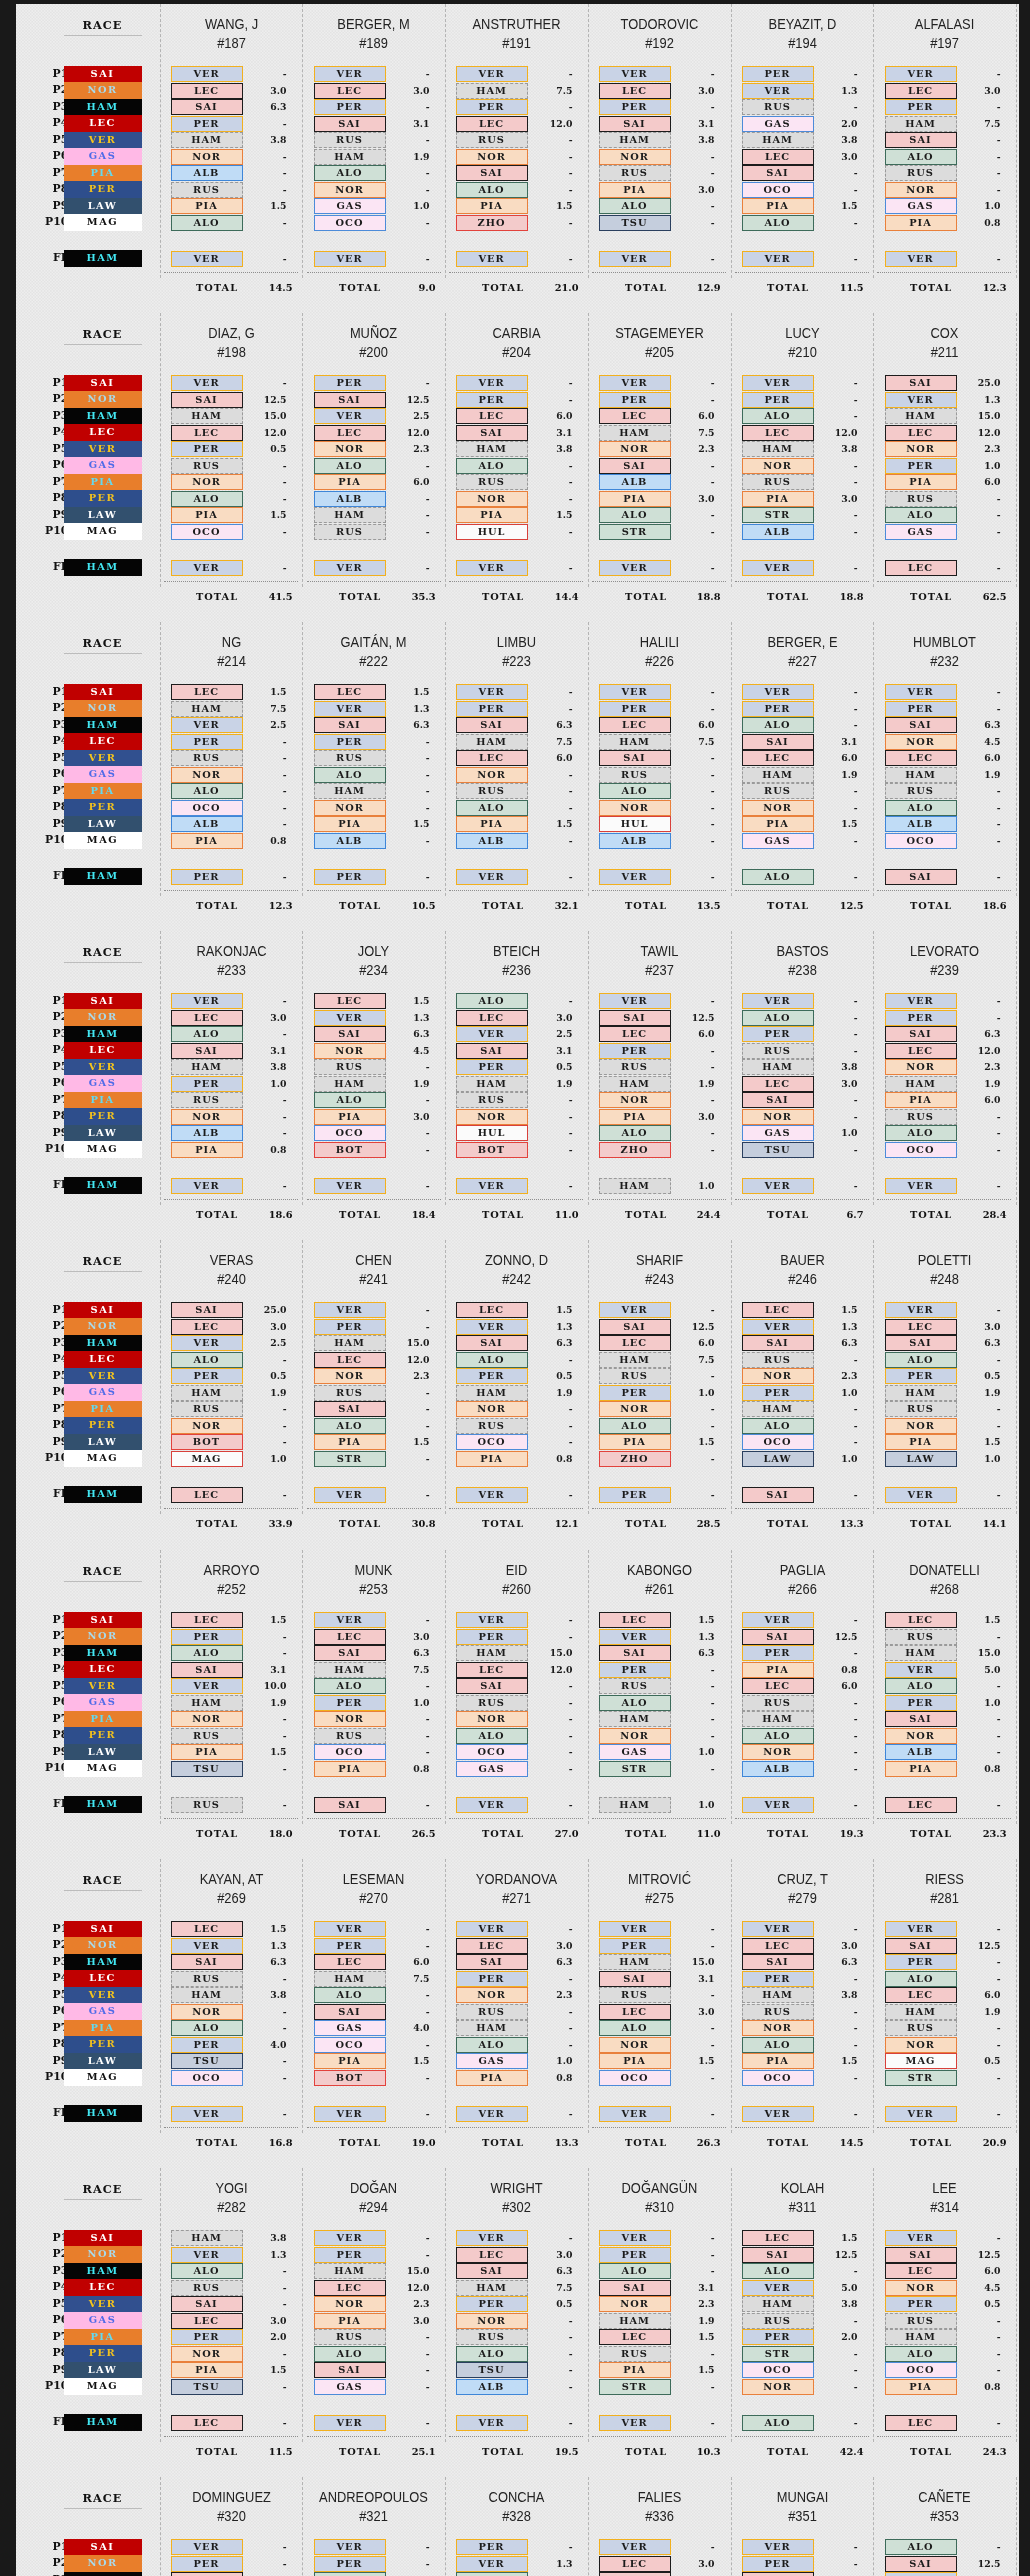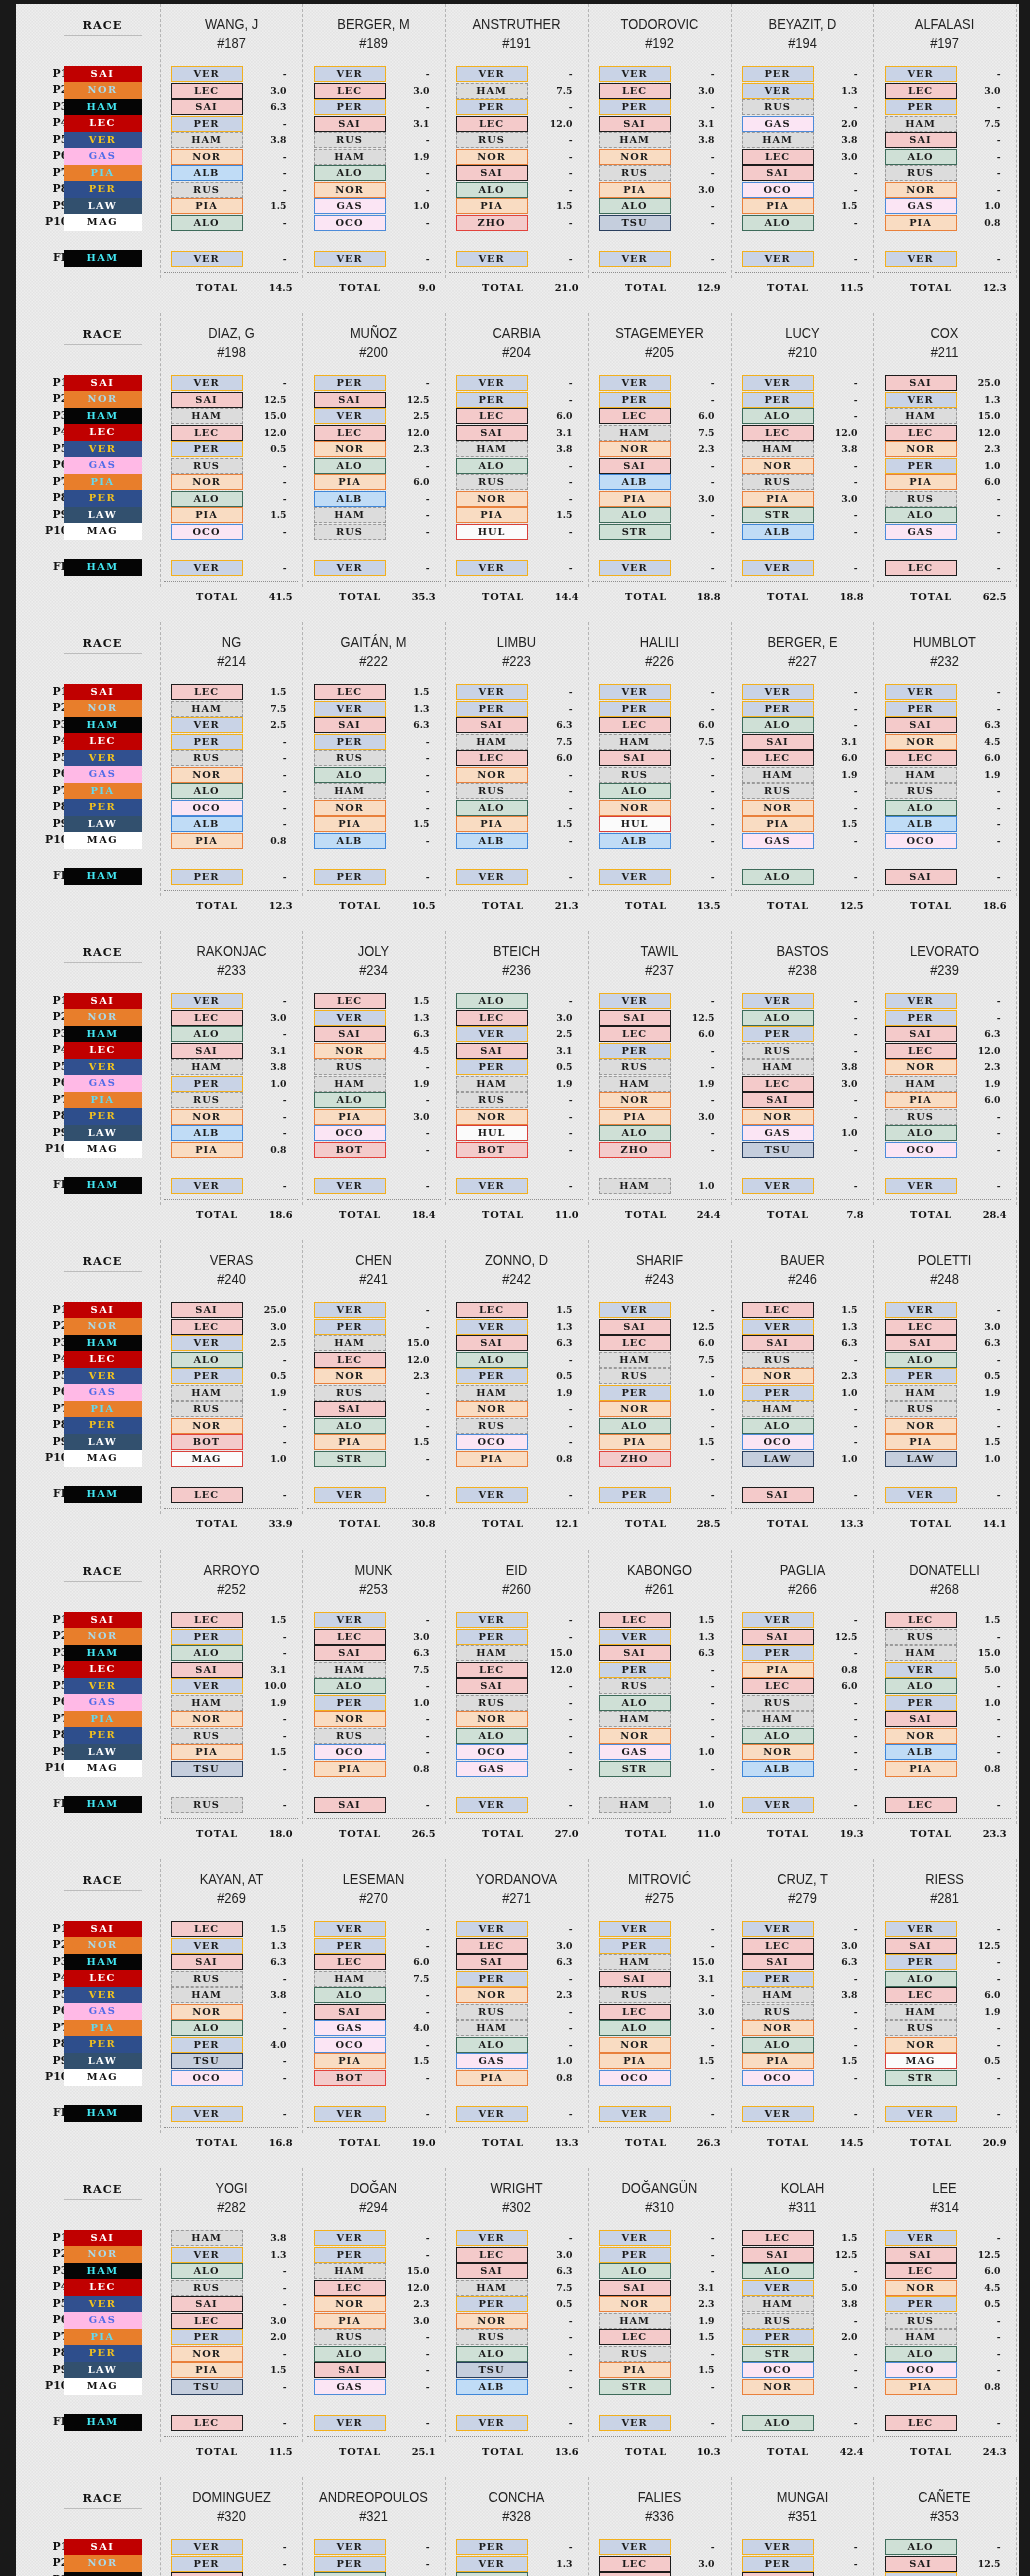--- a/index.html
+++ b/index.html
@@ -557,21 +557,21 @@
       <div class="chip" style="background: radial-gradient(rgba(30, 30, 80, 0.13) 0.5px, transparent 0.6px) rgb(207, 224, 214); border-color: rgb(61, 107, 90); border-style: solid; left: 440px; top: 178px;">ALO</div>
       <div class="pts" style="left: 512px; top: 178px;">-</div>
       <div class="chip" style="background: radial-gradient(rgba(30, 30, 80, 0.13) 0.5px, transparent 0.6px) rgb(249, 220, 194); border-color: rgb(233, 128, 59); border-style: solid; left: 440px; top: 194px;">PIA</div>
       <div class="pts" style="left: 512px; top: 194px;">1.5</div>
       <div class="chip" style="background: radial-gradient(rgba(30, 30, 80, 0.13) 0.5px, transparent 0.6px) rgb(192, 220, 246); border-color: rgb(62, 134, 216); border-style: solid; left: 440px; top: 211px;">ALB</div>
       <div class="pts" style="left: 512px; top: 211px;">-</div>
       <div class="chip" style="background: radial-gradient(rgba(30, 30, 80, 0.13) 0.5px, transparent 0.6px) rgb(201, 211, 230); border-color: rgb(242, 176, 29); border-style: solid; left: 440px; top: 247px;">VER</div>
       <div class="pts" style="left: 512px; top: 247px;">-</div>
       <div class="rule" style="left: 433px; top: 268px; width: 134px;"></div>
       <div class="total-l" style="left: 454px; top: 278px;">TOTAL</div>
-      <div class="total-v" style="left: 511px; top: 278px;">21.3</div>
+      <div class="total-v" style="left: 511px; top: 278px;">32.1</div>
       <div class="sec-name" style="left: 572px; top: 13.4px;">HALILI</div>
       <div class="sec-num" style="left: 572px; top: 32px;">#226</div>
       <div class="chip" style="background: radial-gradient(rgba(30, 30, 80, 0.13) 0.5px, transparent 0.6px) rgb(201, 211, 230); border-color: rgb(242, 176, 29); border-style: solid; left: 583px; top: 62px;">VER</div>
       <div class="pts" style="left: 654px; top: 62px;">-</div>
       <div class="chip" style="background: radial-gradient(rgba(30, 30, 80, 0.13) 0.5px, transparent 0.6px) rgb(201, 211, 230); border-color: rgb(242, 176, 29); border-style: solid; left: 583px; top: 79px;">PER</div>
       <div class="pts" style="left: 654px; top: 79px;">-</div>
       <div class="chip" style="background: radial-gradient(rgba(30, 30, 80, 0.13) 0.5px, transparent 0.6px) rgb(244, 202, 202); border-color: rgb(28, 28, 28); border-style: solid; left: 583px; top: 95px;">LEC</div>
       <div class="pts" style="left: 654px; top: 95px;">6.0</div>
       <div class="chip" style="background: radial-gradient(rgba(30, 30, 80, 0.13) 0.5px, transparent 0.6px) rgb(220, 220, 220); border-color: rgb(154, 154, 154); border-style: dashed; left: 583px; top: 112px;">HAM</div>
       <div class="pts" style="left: 654px; top: 112px;">7.5</div>
@@ -806,21 +806,21 @@
       <div class="chip" style="background: radial-gradient(rgba(30, 30, 80, 0.13) 0.5px, transparent 0.6px) rgb(249, 220, 194); border-color: rgb(233, 128, 59); border-style: solid; left: 726px; top: 178px;">NOR</div>
       <div class="pts" style="left: 797px; top: 178px;">-</div>
       <div class="chip" style="background: radial-gradient(rgba(30, 30, 80, 0.13) 0.5px, transparent 0.6px) rgb(251, 229, 244); border-color: rgb(76, 139, 217); border-style: solid; left: 726px; top: 194px;">GAS</div>
       <div class="pts" style="left: 797px; top: 194px;">1.0</div>
       <div class="chip" style="background: radial-gradient(rgba(30, 30, 80, 0.13) 0.5px, transparent 0.6px) rgb(197, 206, 221); border-color: rgb(42, 63, 94); border-style: solid; left: 726px; top: 211px;">TSU</div>
       <div class="pts" style="left: 797px; top: 211px;">-</div>
       <div class="chip" style="background: radial-gradient(rgba(30, 30, 80, 0.13) 0.5px, transparent 0.6px) rgb(201, 211, 230); border-color: rgb(242, 176, 29); border-style: solid; left: 726px; top: 247px;">VER</div>
       <div class="pts" style="left: 797px; top: 247px;">-</div>
       <div class="rule" style="left: 719px; top: 268px; width: 134px;"></div>
       <div class="total-l" style="left: 739px; top: 278px;">TOTAL</div>
-      <div class="total-v" style="left: 796px; top: 278px;">7.8</div>
+      <div class="total-v" style="left: 796px; top: 278px;">6.7</div>
       <div class="sec-name" style="left: 857px; top: 13.4px;">LEVORATO</div>
       <div class="sec-num" style="left: 857px; top: 32px;">#239</div>
       <div class="chip" style="background: radial-gradient(rgba(30, 30, 80, 0.13) 0.5px, transparent 0.6px) rgb(201, 211, 230); border-color: rgb(242, 176, 29); border-style: solid; left: 869px; top: 62px;">VER</div>
       <div class="pts" style="left: 940px; top: 62px;">-</div>
       <div class="chip" style="background: radial-gradient(rgba(30, 30, 80, 0.13) 0.5px, transparent 0.6px) rgb(201, 211, 230); border-color: rgb(242, 176, 29); border-style: solid; left: 869px; top: 79px;">PER</div>
       <div class="pts" style="left: 940px; top: 79px;">-</div>
       <div class="chip" style="background: radial-gradient(rgba(30, 30, 80, 0.13) 0.5px, transparent 0.6px) rgb(244, 202, 202); border-color: rgb(28, 28, 28); border-style: solid; left: 869px; top: 95px;">SAI</div>
       <div class="pts" style="left: 940px; top: 95px;">6.3</div>
       <div class="chip" style="background: radial-gradient(rgba(30, 30, 80, 0.13) 0.5px, transparent 0.6px) rgb(244, 202, 202); border-color: rgb(28, 28, 28); border-style: solid; left: 869px; top: 112px;">LEC</div>
       <div class="pts" style="left: 940px; top: 112px;">12.0</div>
@@ -1532,21 +1532,21 @@
       <div class="chip" style="background: radial-gradient(rgba(30, 30, 80, 0.13) 0.5px, transparent 0.6px) rgb(207, 224, 214); border-color: rgb(61, 107, 90); border-style: solid; left: 440px; top: 178px;">ALO</div>
       <div class="pts" style="left: 512px; top: 178px;">-</div>
       <div class="chip" style="background: radial-gradient(rgba(30, 30, 80, 0.13) 0.5px, transparent 0.6px) rgb(197, 206, 221); border-color: rgb(42, 63, 94); border-style: solid; left: 440px; top: 194px;">TSU</div>
       <div class="pts" style="left: 512px; top: 194px;">-</div>
       <div class="chip" style="background: radial-gradient(rgba(30, 30, 80, 0.13) 0.5px, transparent 0.6px) rgb(192, 220, 246); border-color: rgb(62, 134, 216); border-style: solid; left: 440px; top: 211px;">ALB</div>
       <div class="pts" style="left: 512px; top: 211px;">-</div>
       <div class="chip" style="background: radial-gradient(rgba(30, 30, 80, 0.13) 0.5px, transparent 0.6px) rgb(201, 211, 230); border-color: rgb(242, 176, 29); border-style: solid; left: 440px; top: 247px;">VER</div>
       <div class="pts" style="left: 512px; top: 247px;">-</div>
       <div class="rule" style="left: 433px; top: 268px; width: 134px;"></div>
       <div class="total-l" style="left: 454px; top: 278px;">TOTAL</div>
-      <div class="total-v" style="left: 511px; top: 278px;">13.6</div>
+      <div class="total-v" style="left: 511px; top: 278px;">19.5</div>
       <div class="sec-name" style="left: 572px; top: 13.4px;">DOĞANGÜN</div>
       <div class="sec-num" style="left: 572px; top: 32px;">#310</div>
       <div class="chip" style="background: radial-gradient(rgba(30, 30, 80, 0.13) 0.5px, transparent 0.6px) rgb(201, 211, 230); border-color: rgb(242, 176, 29); border-style: solid; left: 583px; top: 62px;">VER</div>
       <div class="pts" style="left: 654px; top: 62px;">-</div>
       <div class="chip" style="background: radial-gradient(rgba(30, 30, 80, 0.13) 0.5px, transparent 0.6px) rgb(201, 211, 230); border-color: rgb(242, 176, 29); border-style: solid; left: 583px; top: 79px;">PER</div>
       <div class="pts" style="left: 654px; top: 79px;">-</div>
       <div class="chip" style="background: radial-gradient(rgba(30, 30, 80, 0.13) 0.5px, transparent 0.6px) rgb(207, 224, 214); border-color: rgb(61, 107, 90); border-style: solid; left: 583px; top: 95px;">ALO</div>
       <div class="pts" style="left: 654px; top: 95px;">-</div>
       <div class="chip" style="background: radial-gradient(rgba(30, 30, 80, 0.13) 0.5px, transparent 0.6px) rgb(244, 202, 202); border-color: rgb(28, 28, 28); border-style: solid; left: 583px; top: 112px;">SAI</div>
       <div class="pts" style="left: 654px; top: 112px;">3.1</div>

